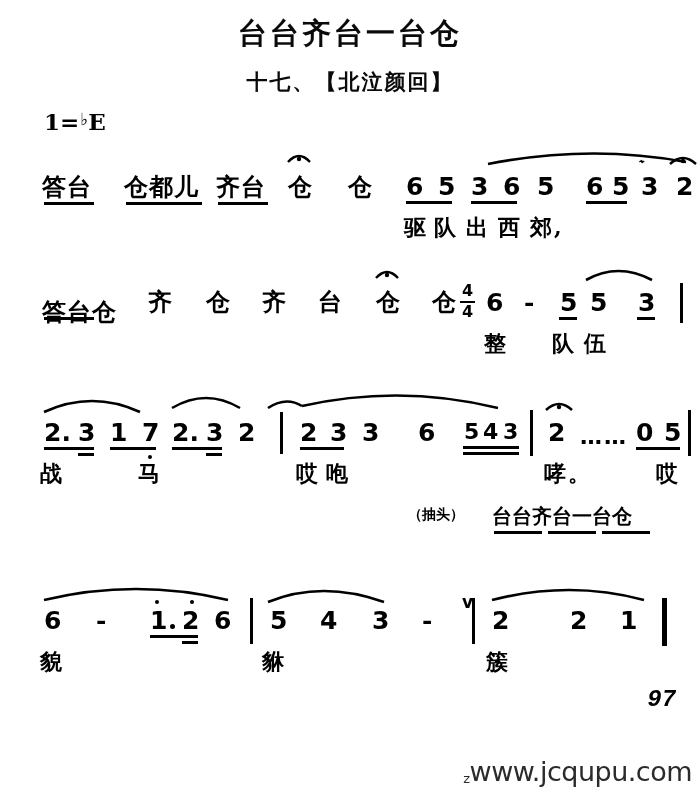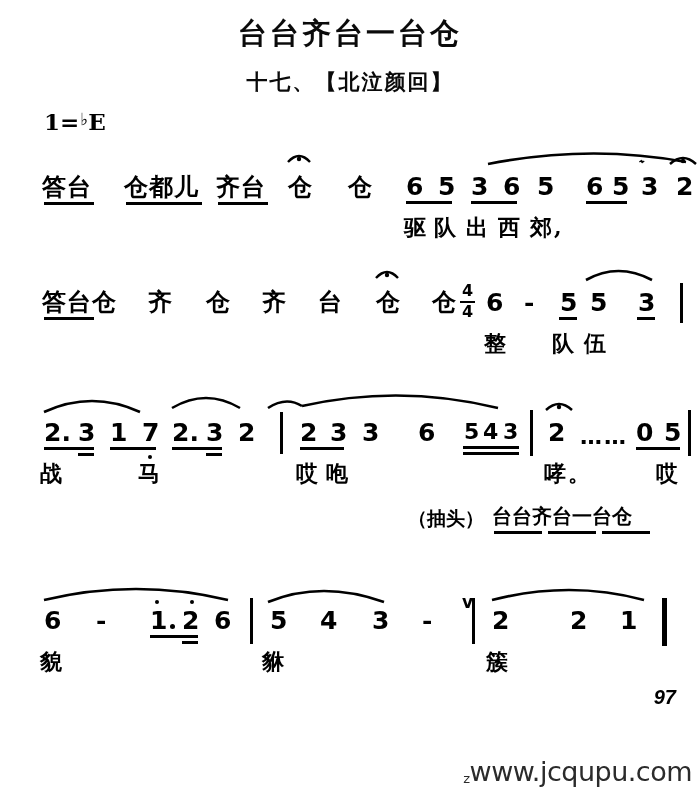--- a/index.html
+++ b/index.html
@@ -190,32 +190,32 @@
     width: 5px; height: 5px;
     border-radius: 50%;
     background: #000;
   }
 
   
   .annot {
     position: absolute;
     font-family: "DejaVu Serif", "Liberation Serif", serif;
     font-weight: bold;
-    font-size: 19px;
+    font-size: 14px;
   }
 
   
   .pageno {
     position: absolute;
     right: 24px;
     top: 686px;
-    font-family: Liberation Sans, sans-serif;
+    font-family: Liberation Mono, monospace;
     font-style: italic;
     font-weight: bold;
-    font-size: 20px;
+    font-size: 24px;
   }
 
   
   .watermark {
     position: absolute;
     right: 8px;
     top: 756px;
     font-family: "DejaVu Sans", "Liberation Sans", sans-serif;
     font-size: 27px;
     color: #2b2b2b;
@@ -270,21 +270,21 @@
   <div class="gl num" style="left:676px; top:174px;">2</div>
 
   <div class="gl lyric" style="left:404px; top:216px;">驱</div>
   <div class="gl lyric" style="left:434px; top:216px;">队</div>
   <div class="gl lyric" style="left:466px; top:216px;">出</div>
   <div class="gl lyric" style="left:498px; top:216px;">西</div>
   <div class="gl lyric" style="left:530px; top:216px;">郊,</div>
 </div>
 
 <div class="system">
-  <div class="gl han" style="left:42px; top:290px;">答台仓</div>
+  <div class="gl han" style="left:42px; top:300px;">答台仓</div>
   <div class="uline" style="left:44px; top:317px; width:50px;"></div>
 
   <div class="gl han" style="left:148px; top:290px;">齐</div>
   <div class="gl han" style="left:206px; top:290px;">仓</div>
   <div class="gl han" style="left:262px; top:290px;">齐</div>
   <div class="gl han" style="left:318px; top:290px;">台</div>
   <div class="gl han" style="left:376px; top:290px;">仓</div>
   <div class="gl han" style="left:432px; top:290px;">仓</div>
 
   <div class="timesig" style="left:460px; top:283px;">

